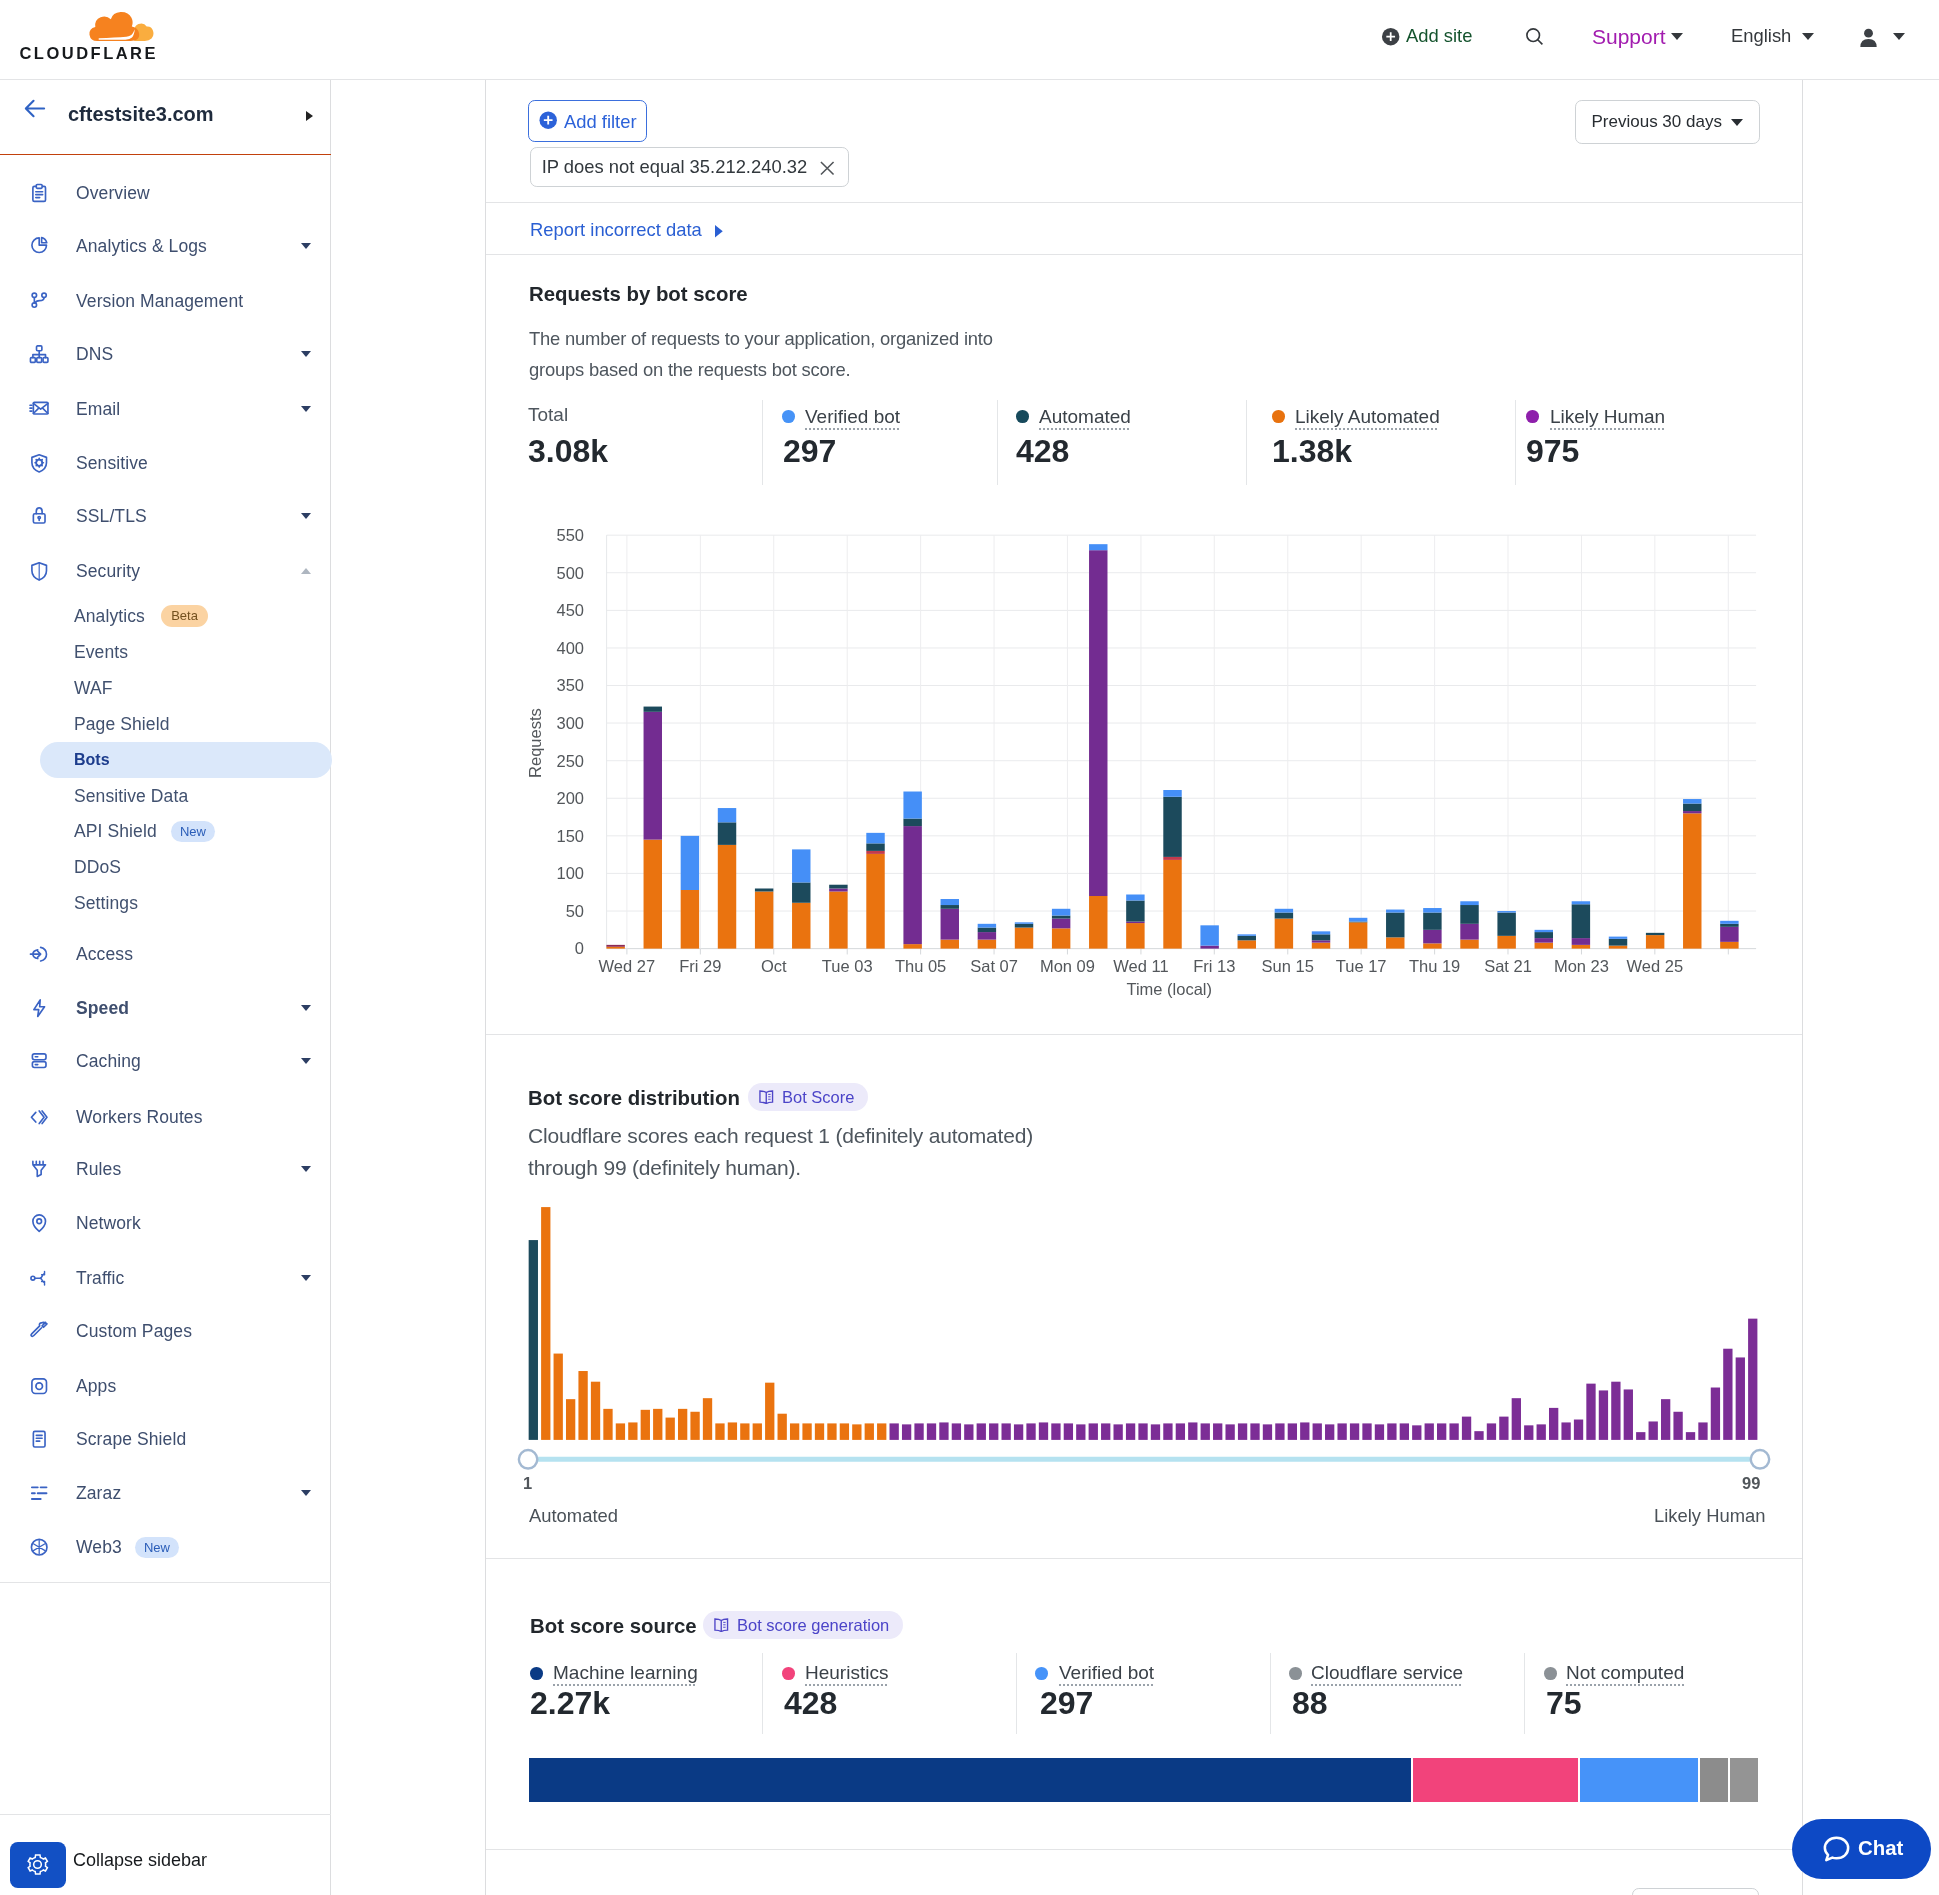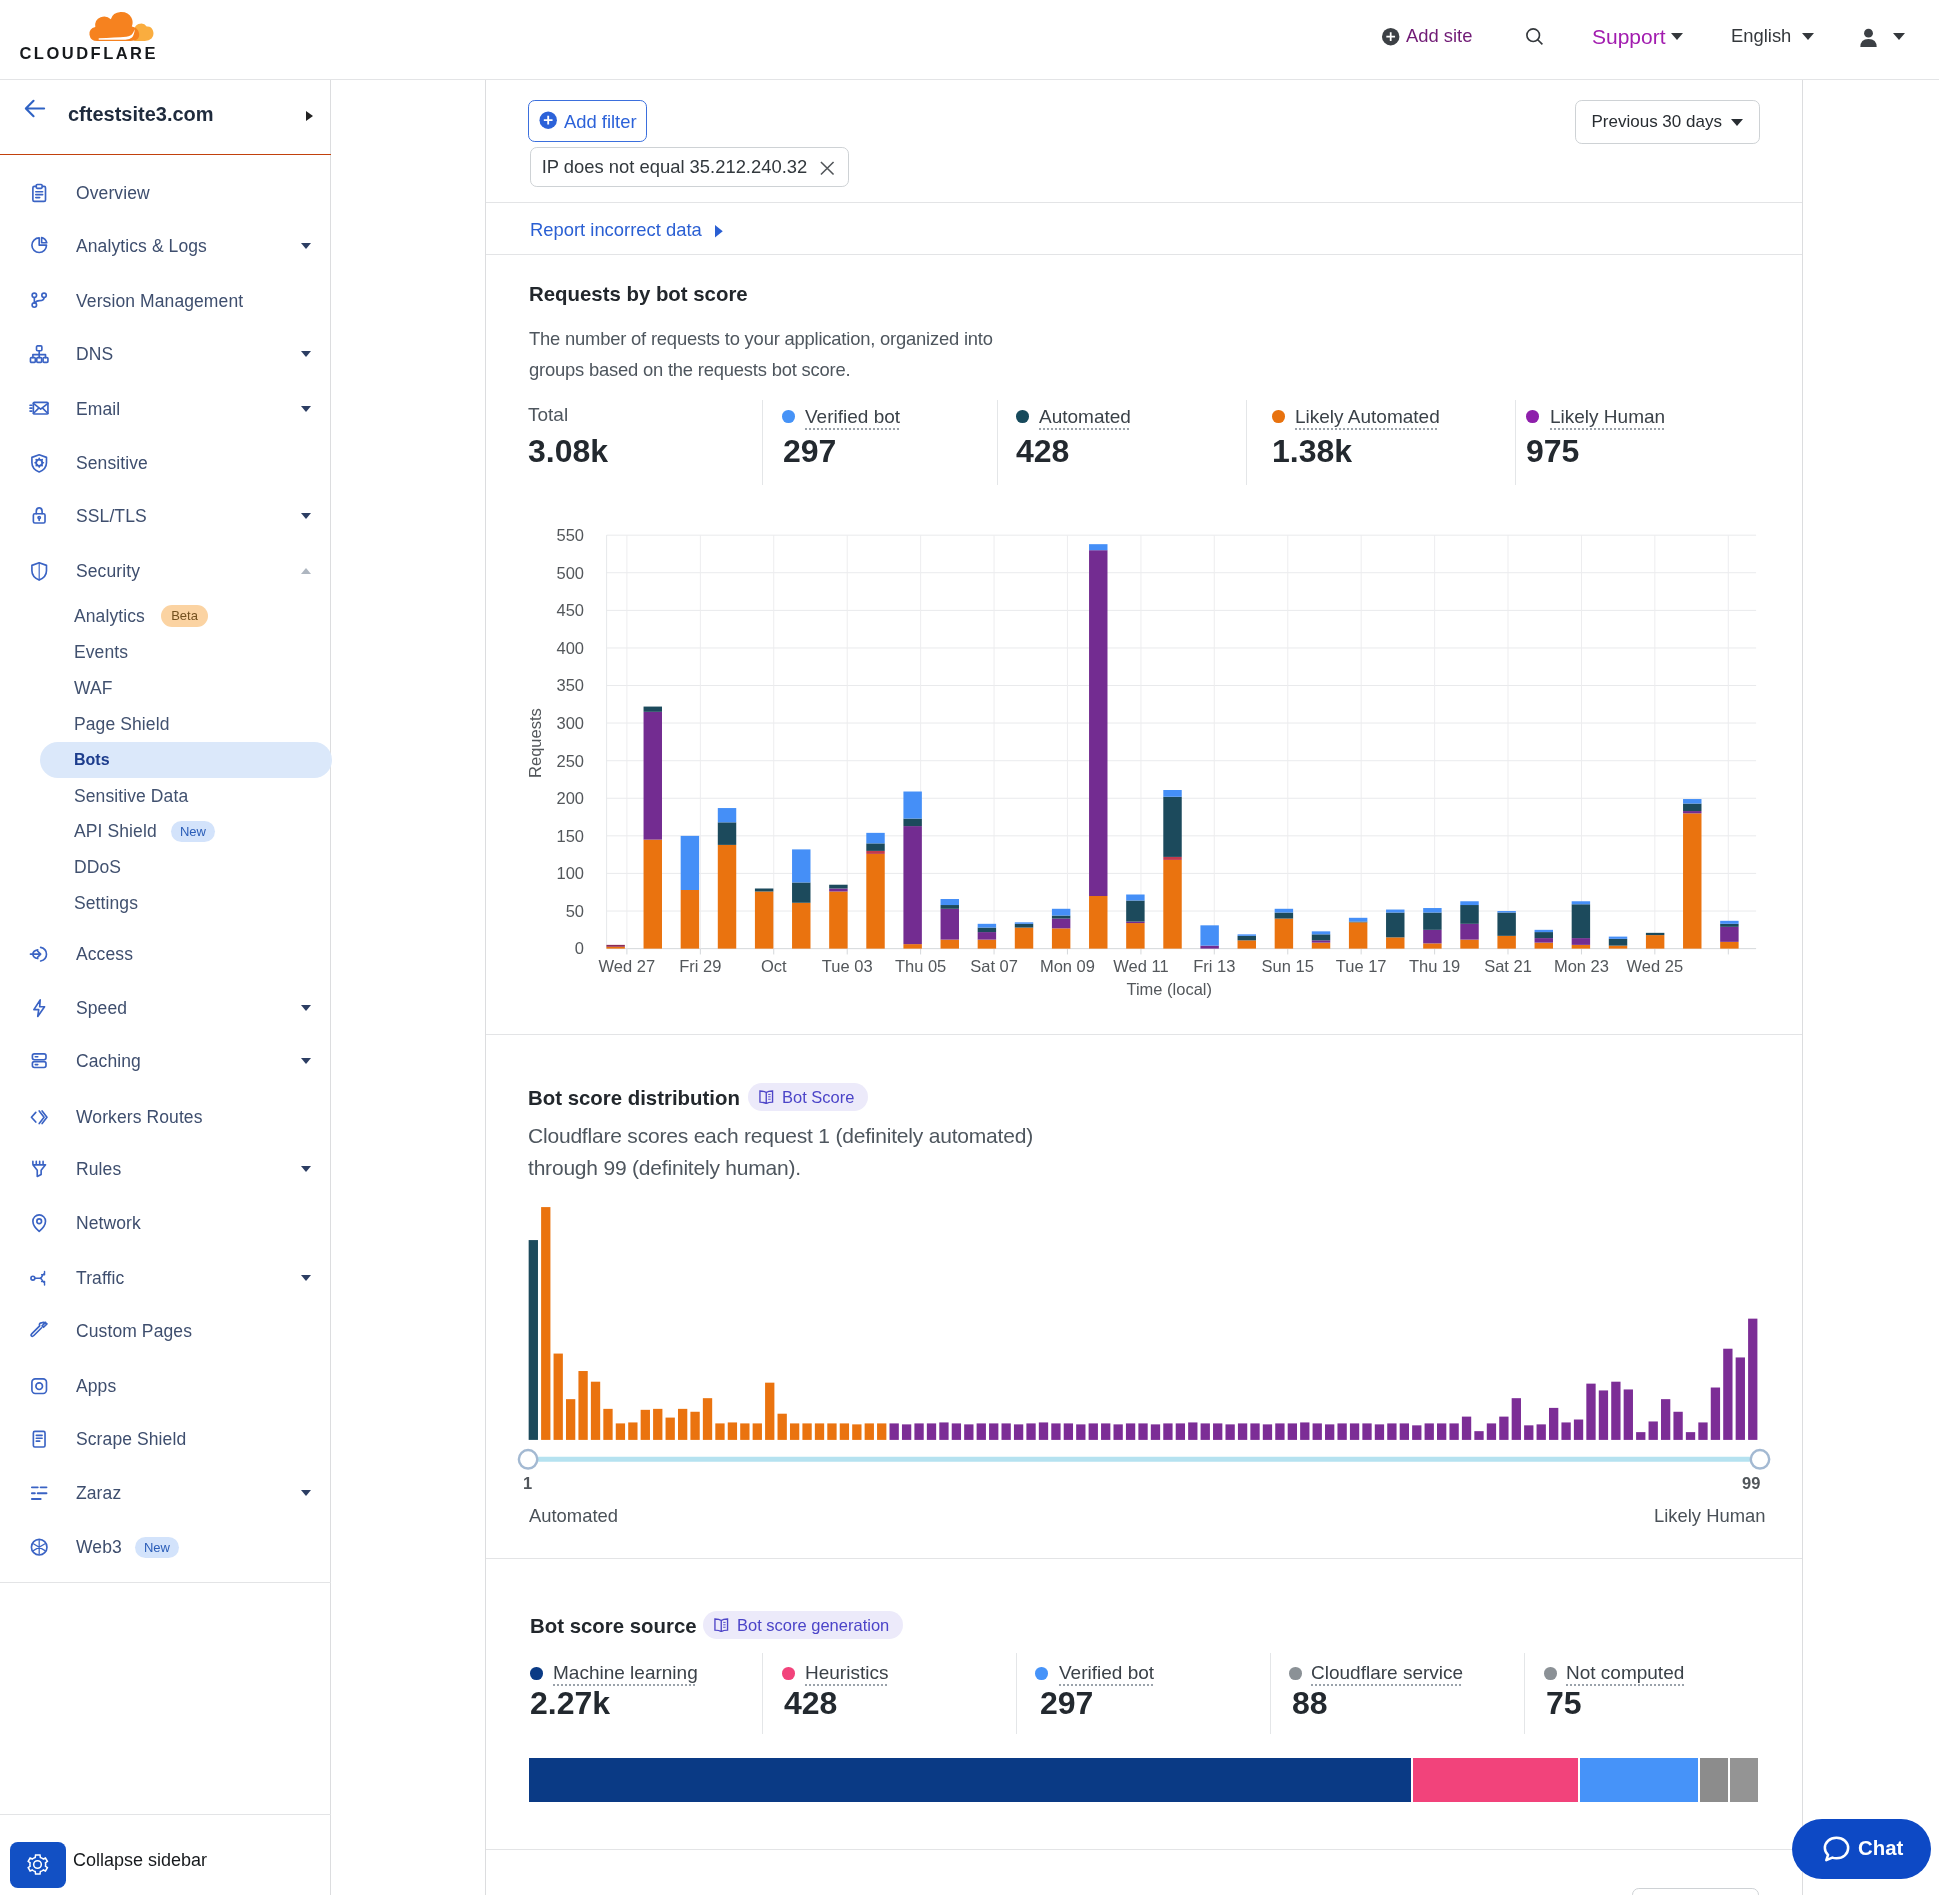--- a/index.html
+++ b/index.html
@@ -26,21 +26,21 @@
     <path d="M48 32 Q44.5 26.5 48.5 22.5 Q46.5 17 52 14.5 Q57.5 12.5 60.5 17 Q65.5 16.5 67 21.5 Q68.5 26.5 65.5 29.5 Q63 32 58.5 32 Z" fill="#FAAD3F"></path>
     <path d="M9.5 32 Q2.5 32 1.5 25.5 Q0.8 19 7.5 17.5 Q6.5 10 13 7.5 Q19 5.2 23.5 9.5 Q25.5 2.5 33.5 2 Q41.5 1.6 44.8 8 Q47 12.5 45.2 17 Q50.5 18 52.2 22.5 Q54 27.5 50.5 30.5 Q48 32 44 32 Z" fill="#F6821F"></path>
     <path d="M11 29.2 Q28 28.6 39.5 27.6 Q44.5 27.2 46.3 23.8 L48.3 19.8 Q47.5 26.2 45.3 28.4 Q43.3 30.4 38.5 30.6 L11 30.8 Z" fill="#fff"></path>
   </svg>
   <div class="abs" style="left:19.4px;top:44px;width:155px;font-size:16.5px;font-weight:700;color:#16191c;letter-spacing:2.5px;">CLOUDFLARE</div>
 
   <svg class="abs" style="left:1381px;top:27px;" width="19.4" height="19.4" viewBox="0 0 20 20">
         <circle cx="10" cy="10" r="9" fill="#3c4045"></circle>
         <path d="M10 5.5v9M5.5 10h9" stroke="#fff" stroke-width="1.8"></path>
       </svg>
-  <div class="abs" style="left:1406px;top:25px;font-size:18.4px;color:#701a75;text-align:center;">Add site</div>
+  <div class="abs" style="left:1406px;top:25px;font-size:18.4px;color:#14532d;text-align:center;">Add site</div>
   <svg class="abs" style="left:1524px;top:26px;" width="21.3" height="21.3" viewBox="0 0 22 22">
         <circle cx="9.5" cy="9.5" r="6.5" fill="none" stroke="#34383c" stroke-width="1.7"></circle>
         <line x1="14.2" y1="14.2" x2="19" y2="19" stroke="#34383c" stroke-width="1.7"></line>
       </svg>
   <div class="abs" style="left:1592px;top:25px;font-size:21px;color:#a21caf;">Support</div>
   <div class="abs" style="left:1671px;top:33px;width:0;height:0;border-left:6.8px solid transparent;border-right:6.8px solid transparent;border-top:7.8px solid #34383c;"></div>
   <div class="abs" style="left:1731px;top:25px;font-size:18.4px;color:#34383c;">English</div>
   <div class="abs" style="left:1802px;top:33px;width:0;height:0;border-left:6.8px solid transparent;border-right:6.8px solid transparent;border-top:7.8px solid #34383c;"></div>
   <svg class="abs" style="left:1856px;top:25px;" width="25" height="25" viewBox="0 0 26 26">
         <circle cx="13" cy="8.5" r="4.6" fill="#3c4045"></circle>
@@ -117,21 +117,21 @@
       </svg>
 <div class="nav-t" style="top:481px;">Security</div>
 <div class="abs" style="left:301px;top:488px;width:0;height:0;border-left:5.8px solid transparent;border-right:5.8px solid transparent;border-bottom:6.8px solid #aeb6c0;"></div>
 <svg class="nav-ic" style="top:864px;" width="20.4" height="20.4" viewBox="0 0 21 21" fill="none" stroke="#3a63c4" stroke-width="1.7" stroke-linecap="round" stroke-linejoin="round">
         <path d="M9 6 Q4 7 4 10.5 Q4 14 9 15 M12 3.5 Q18 5 18 10.5 Q18 16 12 17.5 M1.5 10.5 H12 M9 7.5 L12 10.5 L9 13.5"></path>
       </svg>
 <div class="nav-t" style="top:864px;">Access</div>
 <svg class="nav-ic" style="top:918px;" width="20.4" height="20.4" viewBox="0 0 21 21" fill="none" stroke="#3a63c4" stroke-width="1.7" stroke-linecap="round" stroke-linejoin="round">
         <path d="M11.5 2 L5 12 H10 L9 19 L16 9 H11 Z"></path>
       </svg>
-<div class="nav-t" style="top:918px;">Speed</div>
+<div class="nav-t" style="top:918px;font-weight:bold;">Speed</div>
 <div class="caret" style="top:925px;"></div>
 <svg class="nav-ic" style="top:970px;" width="20.4" height="20.4" viewBox="0 0 21 21" fill="none" stroke="#3a63c4" stroke-width="1.7" stroke-linecap="round" stroke-linejoin="round">
         <rect x="3.5" y="4" width="14" height="6" rx="2"></rect>
         <rect x="3.5" y="12" width="14" height="6" rx="2"></rect>
         <line x1="6.5" y1="7" x2="9" y2="7"></line>
         <line x1="6.5" y1="15" x2="9" y2="15"></line>
       </svg>
 <div class="nav-t" style="top:971px;">Caching</div>
 <div class="caret" style="top:978px;"></div>
 <svg class="nav-ic" style="top:1027px;" width="20.4" height="20.4" viewBox="0 0 21 21" fill="none" stroke="#3a63c4" stroke-width="1.7" stroke-linecap="round" stroke-linejoin="round">

